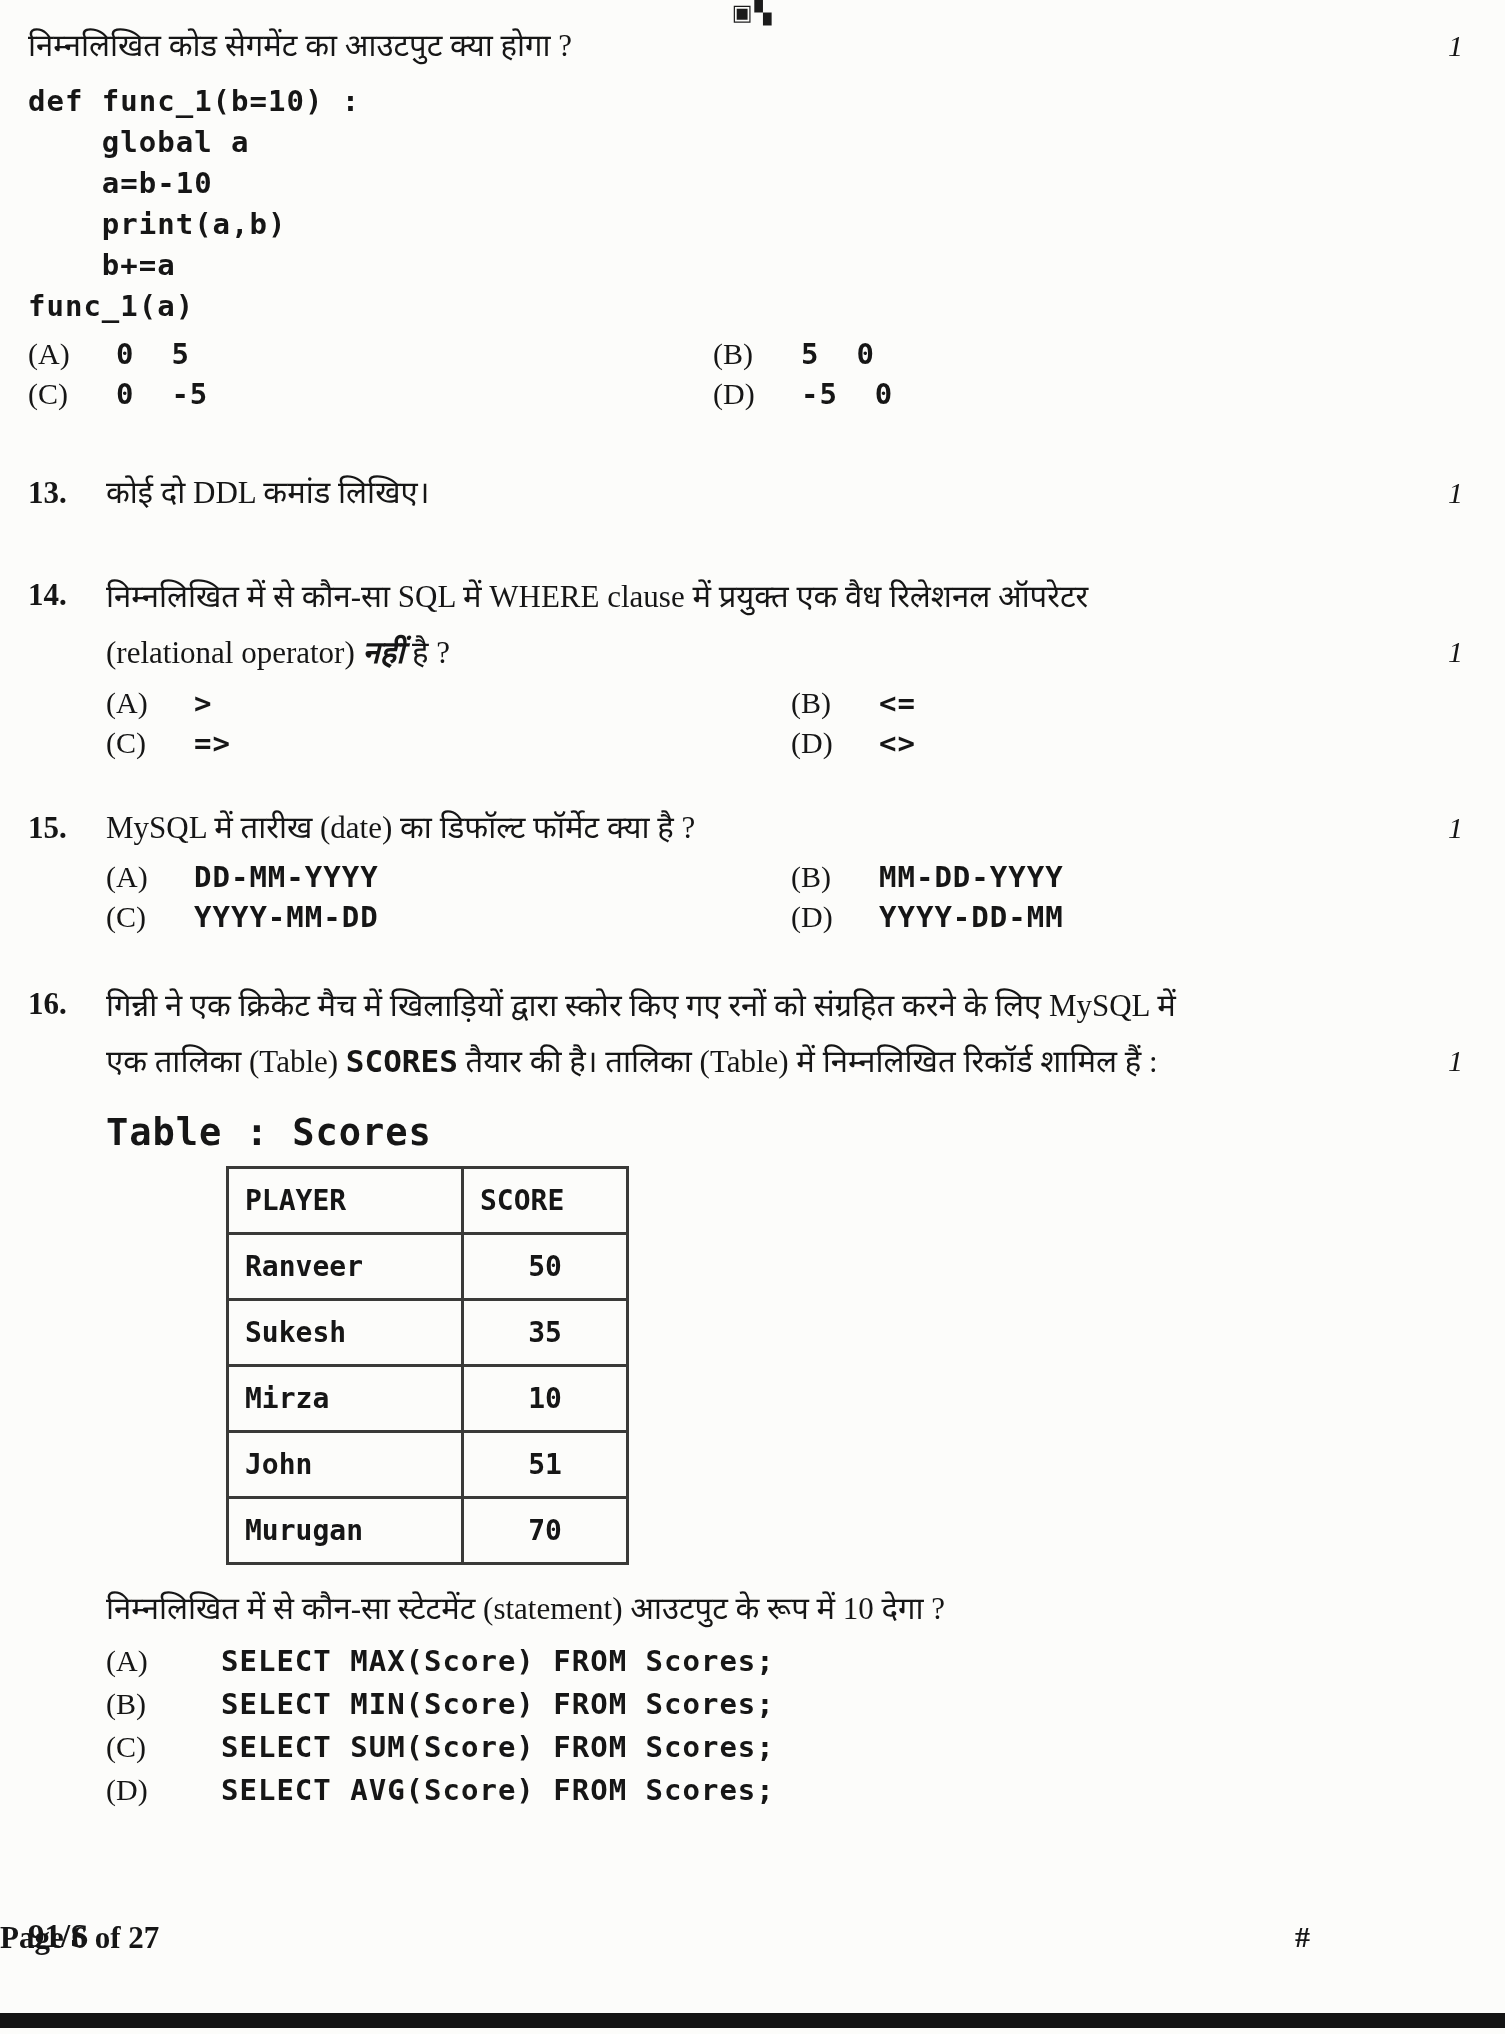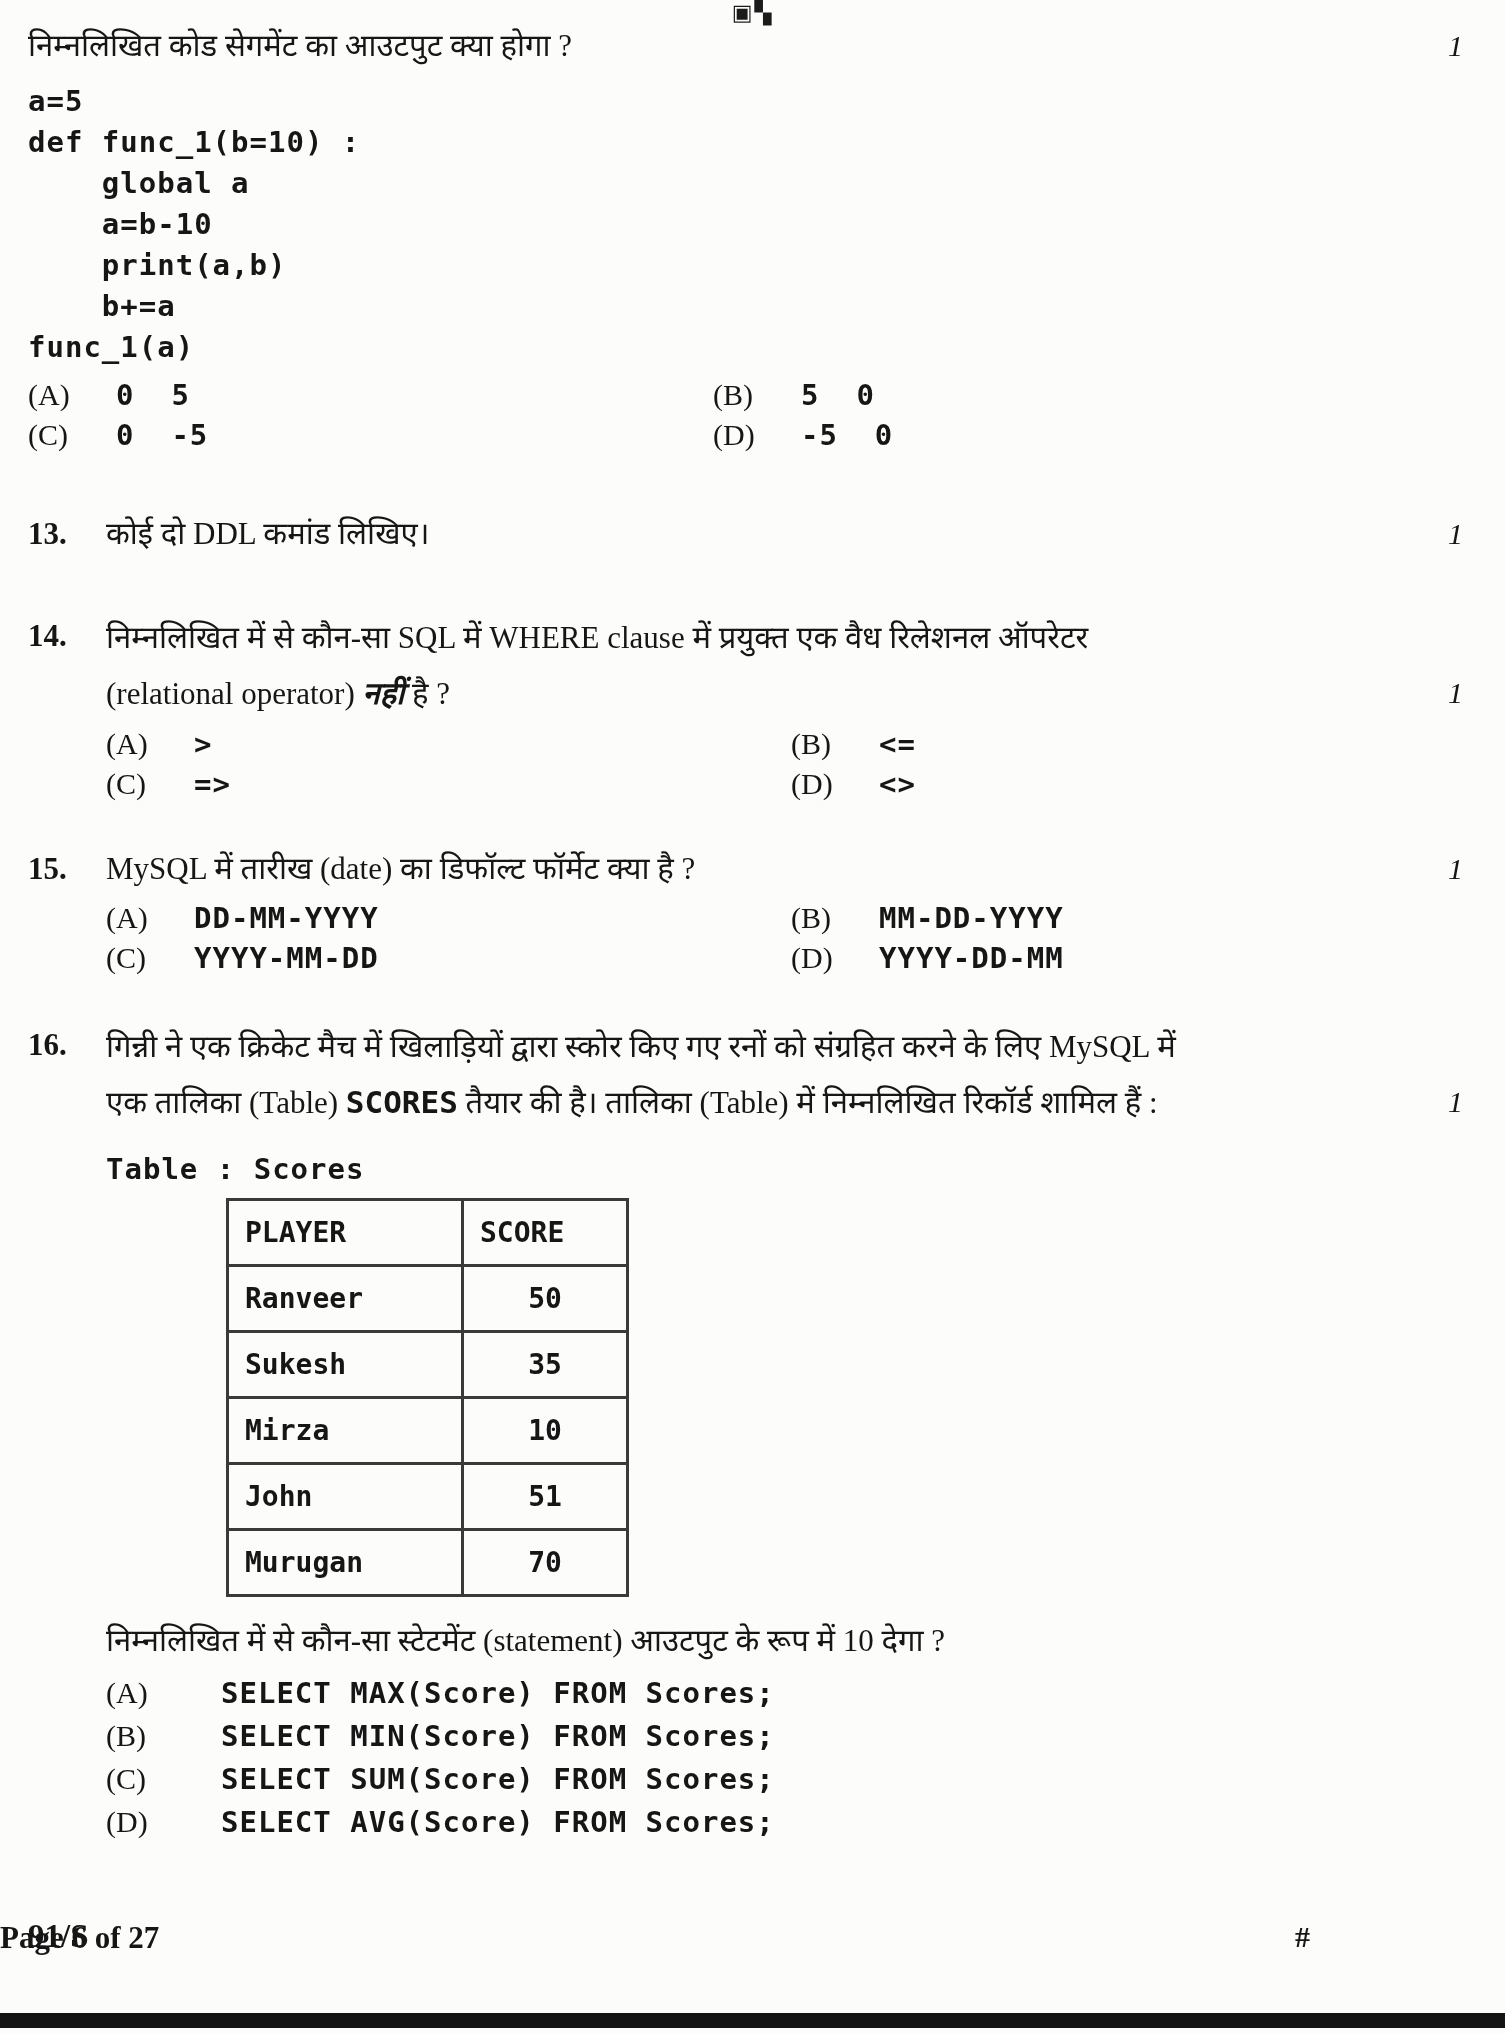--- a/index.html
+++ b/index.html
@@ -83,21 +83,21 @@
     font-weight: bold;
     font-size: 29px;
     white-space: pre;
     letter-spacing: 1px;
   }
 
   .tbl-caption {
     margin-top: 22px;
     font-family: "DejaVu Sans Mono", monospace;
     font-weight: bold;
-    font-size: 29px;
+    font-size: 37px;
     letter-spacing: 1px;
   }
 
   table.scores {
     border-collapse: collapse;
     margin: 12px 0 0 120px;
   }
   table.scores td, table.scores th {
     border: 3px solid #3a3a38;
     font-family: "DejaVu Sans Mono", monospace;
@@ -152,21 +152,20 @@
 
   <div class="page">
 
     <div class="q q-12">
       <div class="qbody">
         <div class="qline">
           <span class="qtext">निम्नलिखित कोड सेगमेंट का आउटपुट क्या होगा ?</span>
           <span class="qmark">1</span>
         </div>
         <div class="code">
-          <div class="code-line">a=5</div>
           <div class="code-line">def func_1(b=10) :</div>
           <div class="code-line">    global a</div>
           <div class="code-line">    a=b-10</div>
           <div class="code-line">    print(a,b)</div>
           <div class="code-line">    b+=a</div>
           <div class="code-line">func_1(a)</div>
         </div>
         <div class="optrow">
           <div class="opt">
             <span class="olabel">(A)</span>

